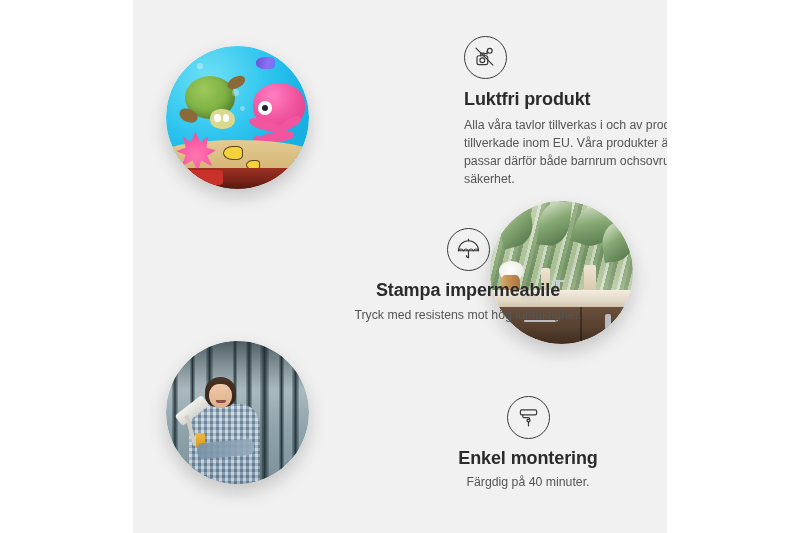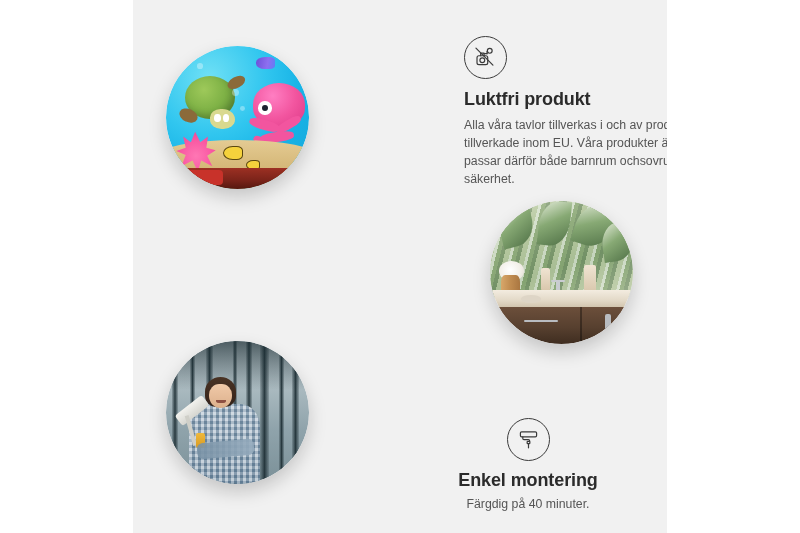--- a/index.html
+++ b/index.html
@@ -295,21 +295,21 @@
   .feat-odourless .icon-circle { margin-bottom: 9px; }
   .feat-odourless .f-title { margin-bottom: 5px; }
 
   
   .feat-waterproof { left: 205px; top: 228px; width: 260px; text-align: center; }
   .feat-waterproof .icon-wrap { display: flex; justify-content: center; margin-bottom: 8px; }
   .feat-waterproof .f-title { margin-bottom: 4px; }
   .feat-waterproof .f-body { font-size: 12.3px; }
 
   
-  .feat-mounting { left: 300px; top: 418px; width: 190px; text-align: center; }
+  .feat-mounting { left: 300px; top: 396px; width: 190px; text-align: center; }
   .feat-mounting .icon-wrap { display: flex; justify-content: center; margin-bottom: 8px; }
   .feat-mounting .f-title { margin-bottom: 3px; }
 </style>
 </head>
 <body>
 
 <div id="page">
   <div class="canvas">
 
     <div class="photo photo-ocean">
@@ -393,20 +393,35 @@
           <path d="M15.6 10.0v-2.2"></path>
           <circle cx="18.4" cy="7.1" r="2.5"></circle>
           <circle cx="10.7" cy="16.8" r="2.5"></circle>
           <line x1="4.1" y1="4.3" x2="21.7" y2="21.9"></line>
         </svg>
       </div>
       <div class="f-title">Luktfri produkt</div>
       <div class="f-body">Alla våra tavlor tillverkas i och av produkter som är tillverkade inom EU. Våra produkter är luktfria och passar därför både barnrum ochsovrum. 100% säkerhet.</div>
     </div>
 
+    <div class="feature feat-waterproof">
+      <div class="icon-wrap">
+        <div class="icon-circle">
+          <svg width="27" height="27" viewBox="0 0 28 28" fill="none" stroke="#3b3b3b" stroke-width="1.25" stroke-linecap="round" stroke-linejoin="round">
+            <path d="M3.6 15.3a10.4 10.4 0 0 1 20.8 0z"></path>
+            <path d="M3.6 15.3c1.7-2.4 3.5-2.4 5.2 0 1.7-2.4 3.5-2.4 5.2 0 1.7-2.4 3.5-2.4 5.2 0 1.7-2.4 3.5-2.4 5.2 0"></path>
+            <line x1="14" y1="15.3" x2="14" y2="22.4"></line>
+            <path d="M14 22.4a2.1 2.1 0 0 1-2.1-2.1"></path>
+            <line x1="14" y1="4.9" x2="14" y2="3.1"></line>
+          </svg>
+        </div>
+      </div>
+      <div class="f-title">Stampa impermeabile</div>
+      <div class="f-body">Tryck med resistens mot hög luftfuktighet.</div>
+    </div>
 
     <div class="feature feat-mounting">
       <div class="icon-wrap">
         <div class="icon-circle">
           <svg width="27" height="27" viewBox="0 0 28 28" fill="none" stroke="#3b3b3b" stroke-width="1.25" stroke-linecap="round" stroke-linejoin="round">
             <rect x="5.6" y="6.0" width="16.8" height="5.2" rx="1.3"></rect>
             <path d="M8.1 11.2v1.7a1.2 1.2 0 0 0 1.2 1.2h4.6a1.2 1.2 0 0 1 1.2 1.2v0.8"></path>
             <rect x="12.6" y="15.9" width="2.8" height="2.4" rx="0.6"></rect>
             <line x1="14" y1="18.3" x2="14" y2="22.6"></line>
           </svg>

